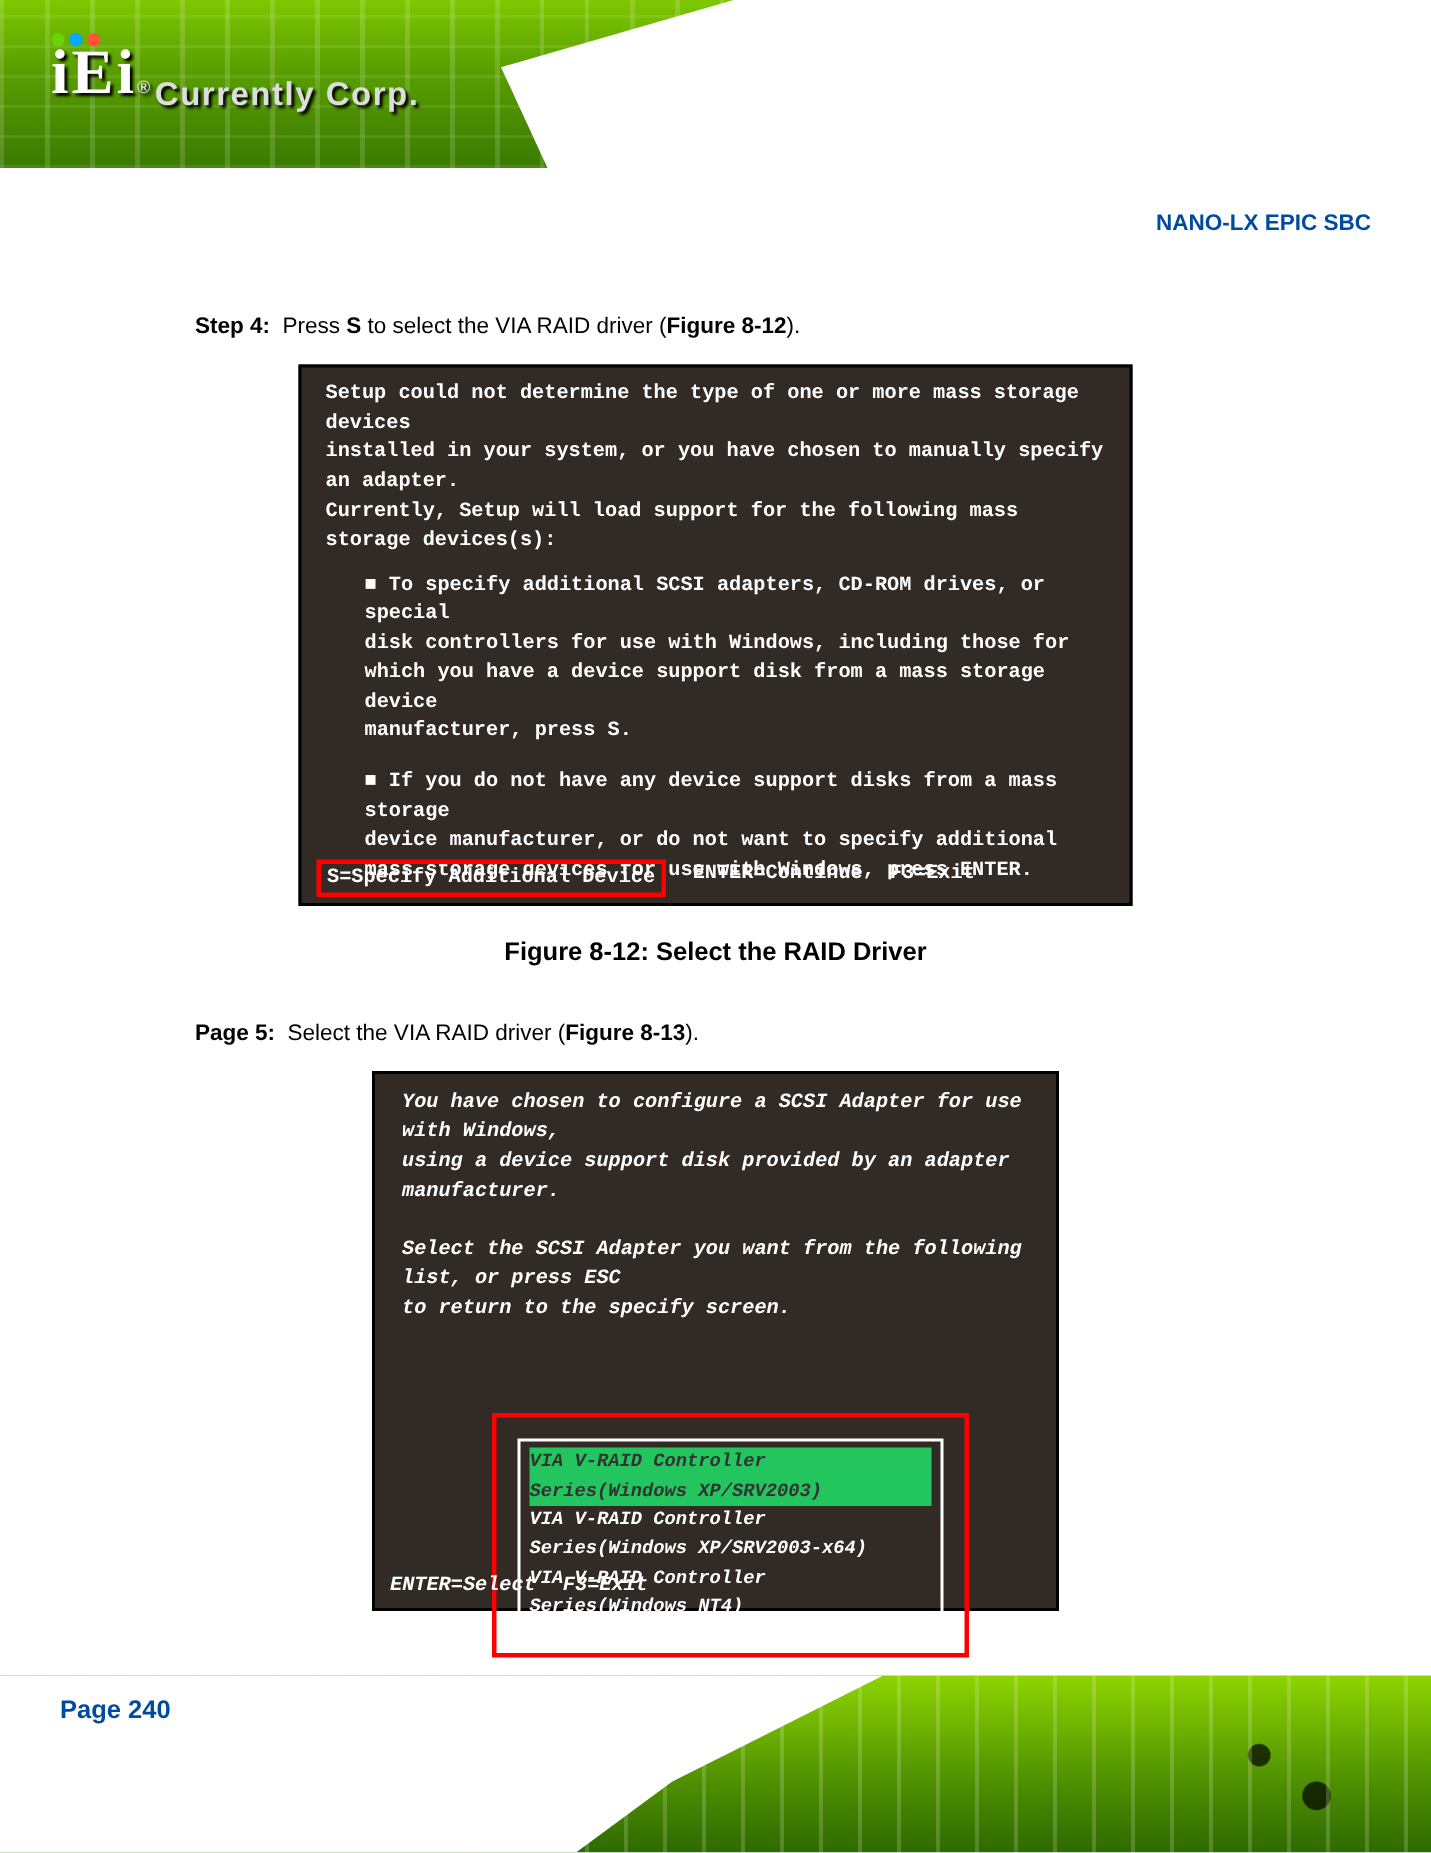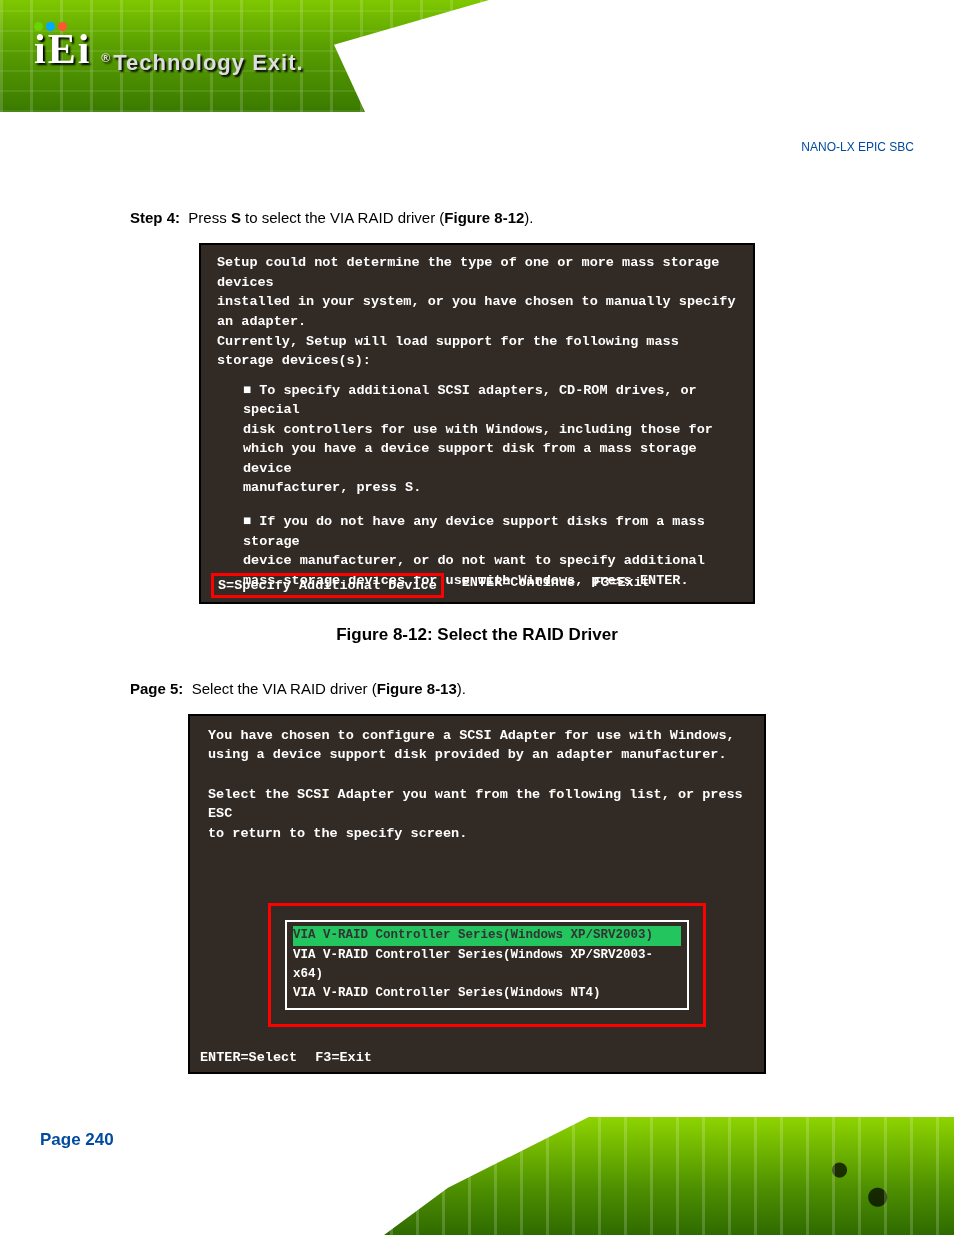--- a/index.html
+++ b/index.html
@@ -29,21 +29,21 @@
     position: absolute;
     right: 0; top: 0;
     width: 620px; height: 112px;
     background: #fff;
     clip-path: polygon(25% 0, 100% 0, 100% 100%, 5% 100%, 0 40%);
   }
   .banner-logo {
     position: absolute;
     left: 34px; top: 22px;
     color: #fff;
-    display: flex; align-items: flex-start; gap: 10px; text-align: center;
+    display: flex; align-items: flex-start;  text-align: center;
   }
   .iei-logo {
     font-weight: 900;
     font-size: 42px;
     letter-spacing: 2px;
     text-shadow: 2px 2px 2px #000;
     display: flex; align-items: flex-start;
     font-family: Georgia, serif;
   }
   .iei-dots { display:flex; gap:3px; margin-bottom:-6px; }
@@ -53,21 +53,21 @@
     font-size: 22px;
     font-weight: 900;
     color: #ddd;
     text-shadow: 2px 2px 2px #000;
     margin-top: 28px;
     letter-spacing: 1px;
   }
   .reg { font-size: 12px; vertical-align: super; margin-right:2px;}
   .doc-title {
     position:absolute; right:40px; top:140px;
-    color:#004a9f; font-weight:400; font-size:12px;
+    color:#004a9f; font-weight:700; font-size:15px;
   }
   
   .content {
     padding: 80px 130px 20px 130px;
     font-size: 15px;
     line-height: 1.55;
     color: #000;
   }
   .step-heading {
     font-size: 15px;
@@ -88,21 +88,21 @@
     background: #322a24;
     border: 2px solid #000;
     font-family: 'Courier New', monospace;
     color: #fff;
     font-size: 13.5px;
     line-height: 1.45;
     position: relative;
     font-weight:bold;
   }
   .shot1 { width: 556px; height: 361px; padding: 8px 16px 0; }
-  .shot2 { width: 578px; height: 360px; padding: 10px 18px 0; }
+  .shot2 { width: 458px; height: 360px; padding: 10px 18px 0; font-style: italic; }
   .screenshot ul { list-style: none; margin: 10px 0 0 26px; }
   .screenshot ul li::before { content: '■ '; }
   .none { margin: 16px 0 8px 28px; }
   .bottom-bar {
     position: absolute; left:0; bottom:0; width:100%;
     display:flex; gap:18px; padding:4px 10px;
     font-weight:bold;
   }
   .red-box-bar { border:3px solid #ff0000; padding:0 4px; }
   .scsi-listbox {
@@ -152,21 +152,21 @@
   <div class="banner-logo">
     <div>
       <div class="iei-dots">
         <span class="dot g"></span>
           <span class="dot b"></span>
           <span class="dot r"></span>
       </div>
       <div class="iei-logo">iEi</div>
     </div>
     <div class="tech-corp">
-      <span class="reg">®</span><span>Technology Exit.</span>
+      <span class="reg">®</span><span>Currently Corp.</span>
     </div>
   </div>
 </div>
 <div class="doc-title">NANO-LX EPIC SBC</div>
 
 <div class="content">
 
   <p class="step-heading">
     <b>Step 4:</b>&nbsp;
     <span>Press <b>S</b> to select the VIA RAID driver (<b>Figure 8-12</b>).</span>

